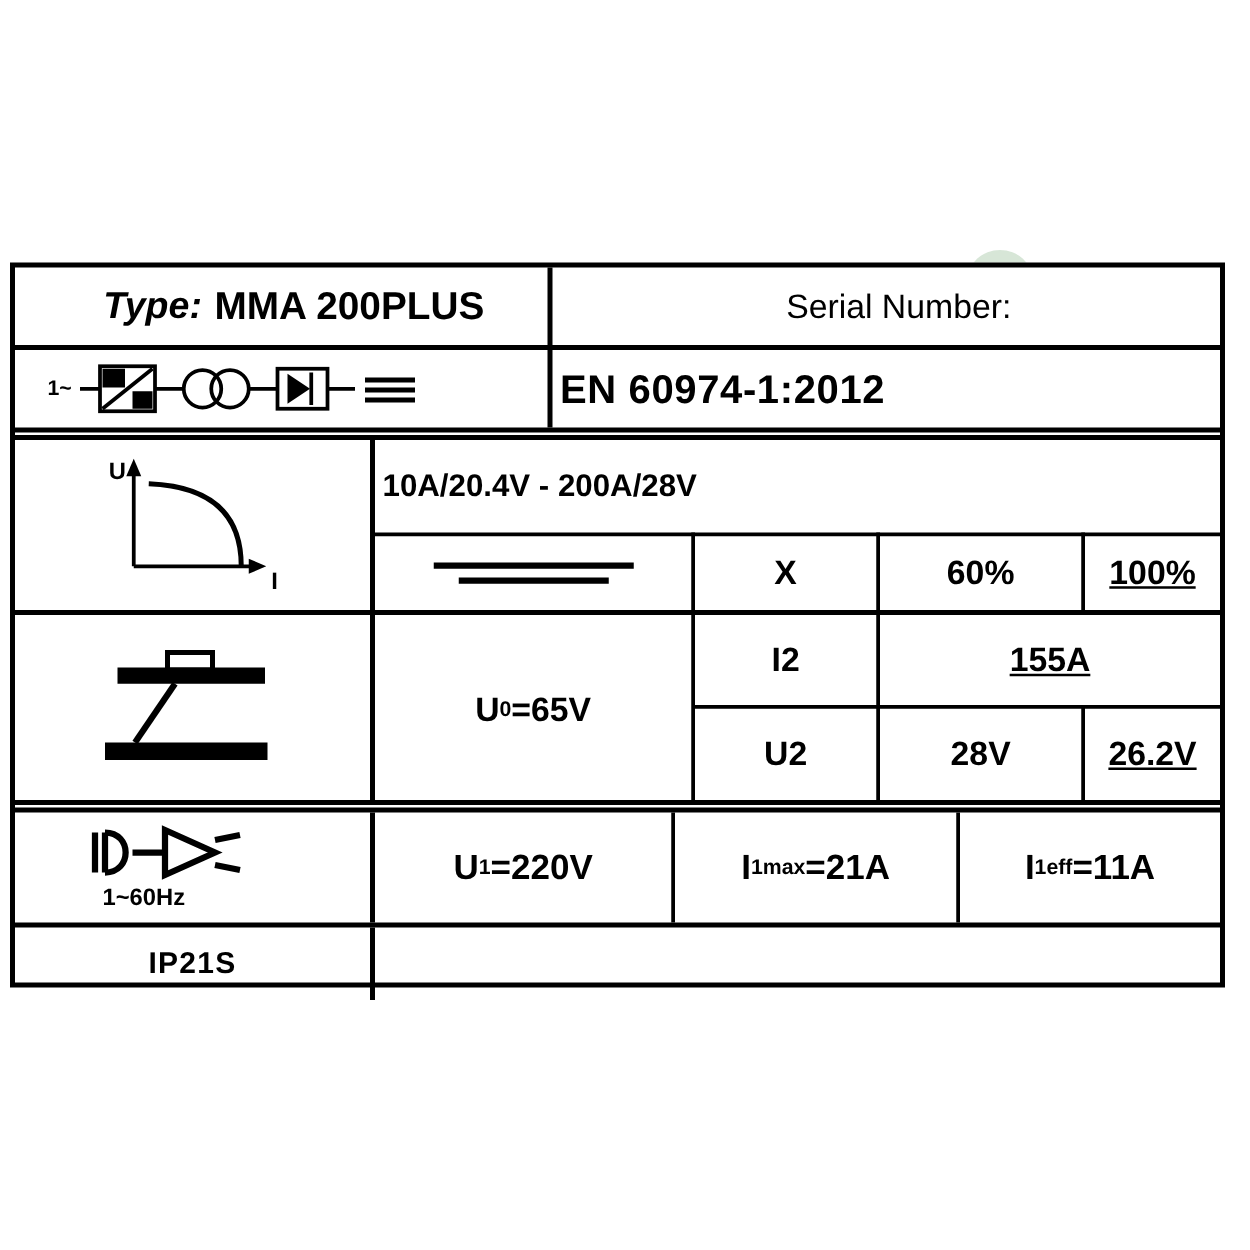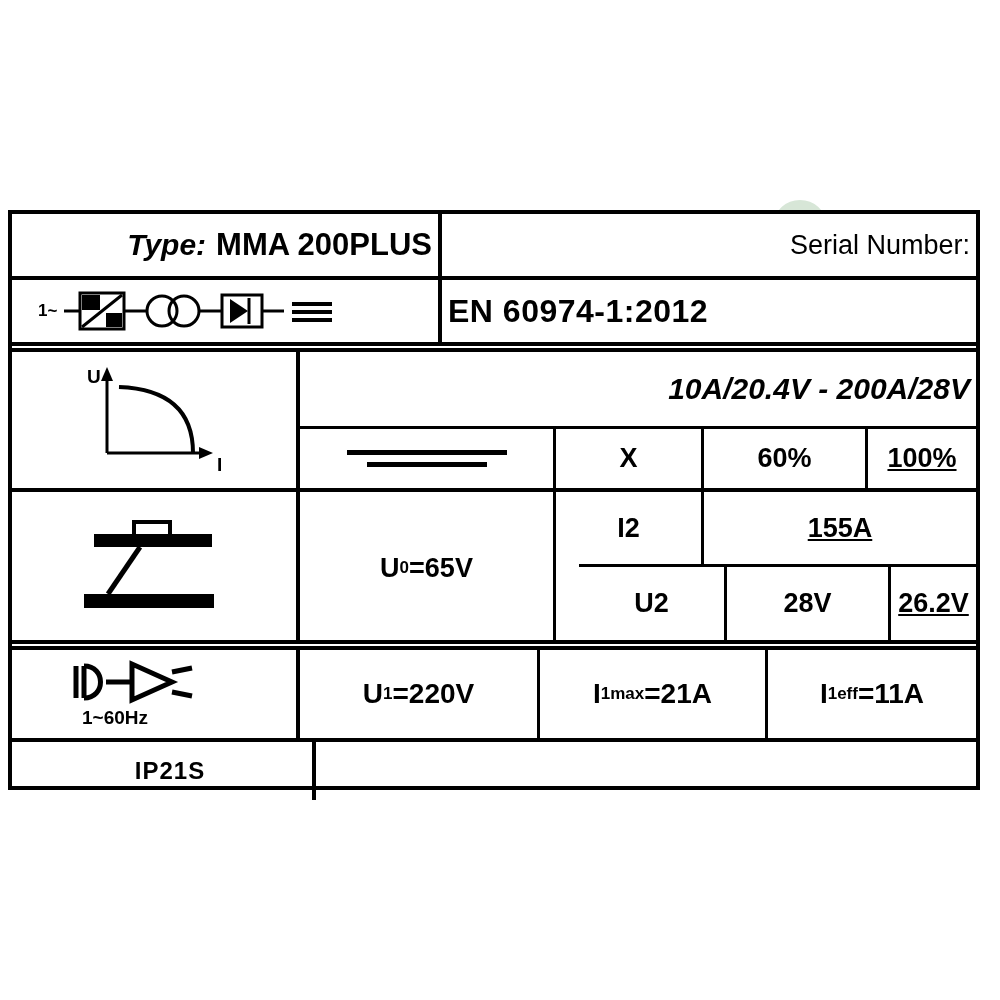--- a/index.html
+++ b/index.html
@@ -76,36 +76,36 @@
     border-top: 4px solid #000;
     border-bottom: 4px solid #000;
     background: #fff;
     box-sizing: border-box;
   }
 
   
   .row-type { height: 62px; }
   .type-left {
     width: 430px;
-    justify-content: flex-end;
+    justify-content: center;
     padding-left: 26px;
     gap: 10px;
   }
   .lbl-type {
     font-size: 30px;
     font-weight: bold;
     font-style: italic;
   }
   .val-type {
     font-size: 31px;
     font-weight: bold;
   }
   .type-right {
     flex: 1;
-    justify-content: flex-end;
+    justify-content: center;
     padding-left: 26px;
   }
   .lbl-serial {
     font-size: 27px;
     font-weight: 500;
   }
 
   
   .row-std { height: 66px; }
   .std-left {
@@ -124,40 +124,39 @@
   }
 
   
   .row-range { height: 74px; }
   .range-icon {
     width: 288px;
     justify-content: center;
   }
   .range-val {
     flex: 1;
-    justify-content: flex-end;
-    font-size: 30px;
-    font-weight: bold;
-    font-style: italic;
+    justify-content: flex-start;
+    font-size: 25px;
+    font-weight: bold;
   }
 
   
   .row-duty { height: 62px; }
   .cell-dash { width: 256px; }
   .cell-x { width: 148px; }
   .cell-60 { width: 164px; }
   .cell-100 { flex: 1; text-decoration: underline; }
   .dutytxt {
     font-size: 27px;
     font-weight: bold;
   }
 
   
   .row-i2 { height: 76px; }
-  .row-u2 { height: 76px; padding-left: 23px; }
+  .row-u2 { height: 76px; }
   .cell-u0 {
     width: 256px;
     font-size: 27px;
     font-weight: bold;
   }
   .sub { font-size: 17px; vertical-align: -3px; }
 
   
   .weld-icon-cell {
     width: 288px;
@@ -165,21 +164,21 @@
   }
 
   
   .row-input { height: 88px; }
   .input-icon { width: 288px; justify-content: center; }
   .cell-u1 { width: 240px; font-size: 28px; font-weight: bold; }
   .cell-i1max { width: 228px; font-size: 28px; font-weight: bold; }
   .cell-i1eff { flex: 1; font-size: 28px; font-weight: bold; }
 
   
-  .row-ip { height: 62px; padding-left: 16px; }
+  .row-ip { height: 62px; }
   .cell-ip {
     width: 288px;
     font-size: 24px;
     font-weight: bold;
     letter-spacing: 1px;
   }
   .cell-ip-rest { flex: 1; }
 
   .dashes {
     display: flex;

